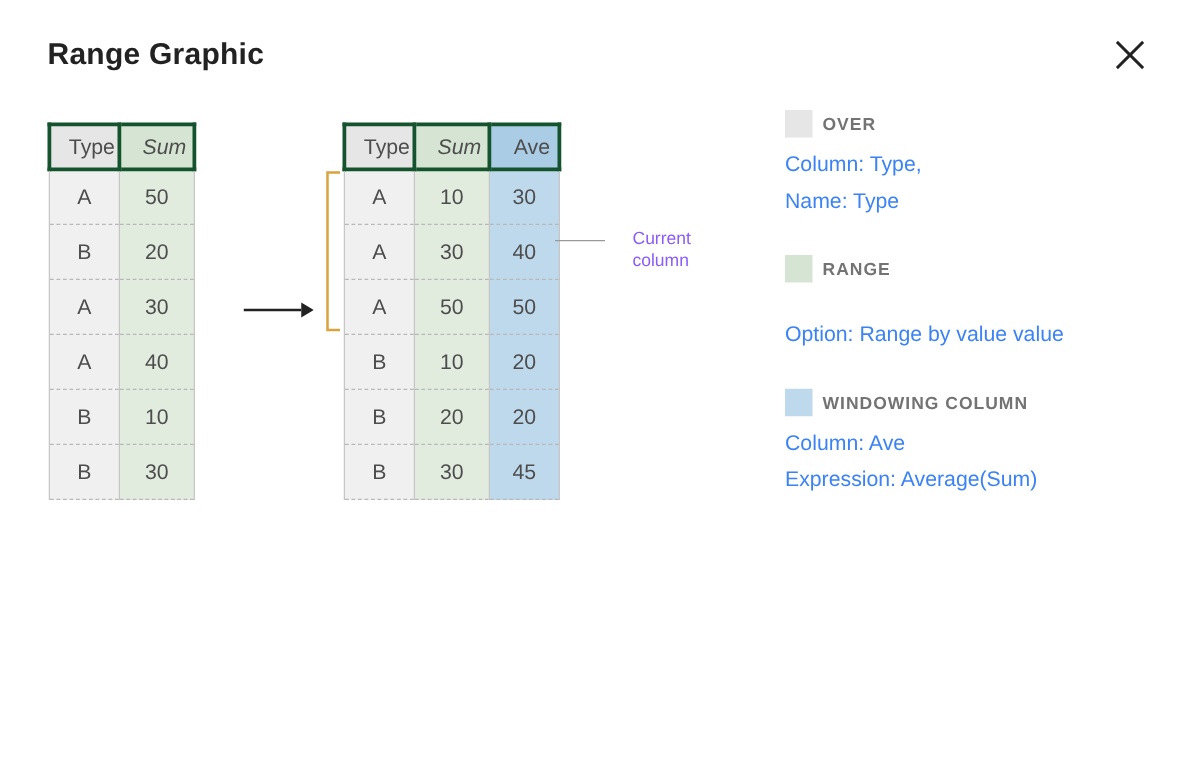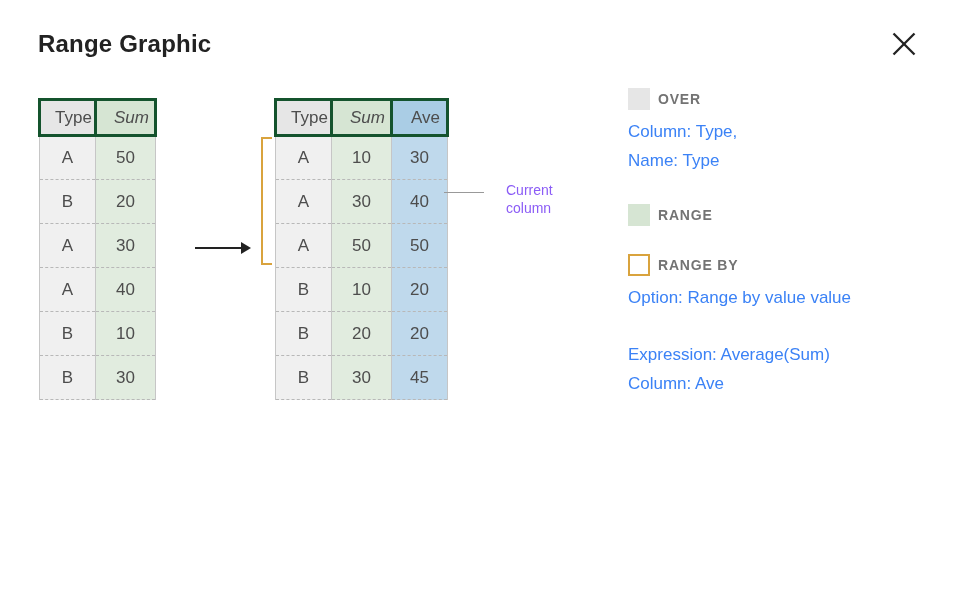--- a/index.html
+++ b/index.html
@@ -253,27 +253,27 @@
     </div>
 
     <div class="legend-block">
       <div class="legend-head">
         <div class="swatch sw-sort"></div>
         <div class="legend-title">RANGE</div>
       </div>
     </div>
 
     <div class="legend-block">
+      <div class="legend-line">Option: Range by value value</div>
+    </div>
+
+    <div class="legend-block">
       <div class="legend-head">
-        <div class="swatch sw-range"></div>
-        <div class="legend-title">RANGE BY</div>
+        <div class="swatch sw-win"></div>
+        <div class="legend-title">WINDOWING COLUMN</div>
       </div>
-      <div class="legend-line">Option: Range by value value</div>
-    </div>
-
-    <div class="legend-block">
+      <div class="legend-line">Column: Ave</div>
       <div class="legend-line">Expression: Average(Sum)</div>
-      <div class="legend-line">Column: Ave</div>
     </div>
 
   </div>
 
 </div>
 
 </body></html>

